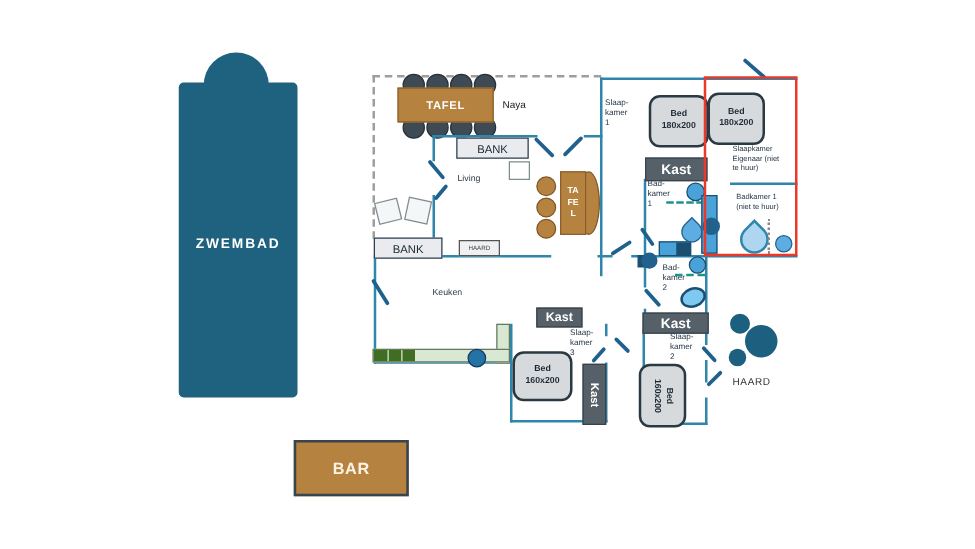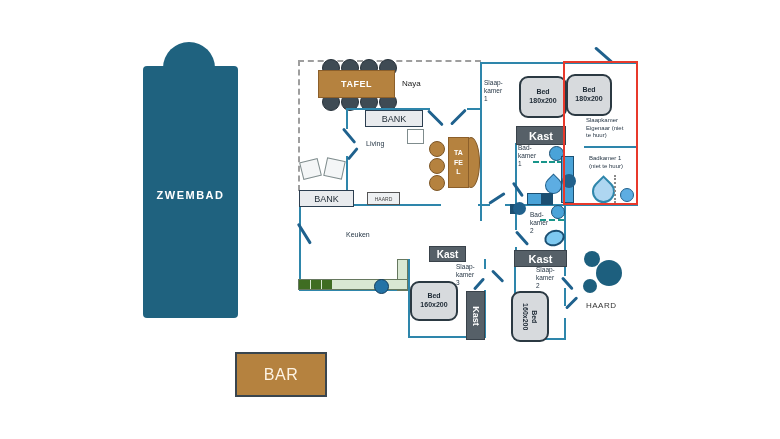--- a/index.html
+++ b/index.html
@@ -26,21 +26,21 @@
 
 <div id="canvas">
 
   <div>
     <div class="abs" style="left:163px;top:42px;width:52px;height:52px;border-radius:50%;background:var(--pool,#1f627f);"></div>
     <div class="abs" style="left:143px;top:66px;width:95px;height:252px;border-radius:4px;background:var(--pool,#1f627f);"></div>
     <div class="abs" style="left:143px;top:189px;width:95px;text-align:center;color:#fff;font-size:11px;font-weight:600;letter-spacing:1.5px;">ZWEMBAD</div>
   </div>
 
   <div class="abs" style="left:235px;top:352px;width:92px;height:45px;background:var(--wood,#b5823f);border:2px solid #39454e;display:flex;align-items:center;justify-content:center;">
-    <span style="color:#fdf3e3;font-size:16px;font-weight:normal;letter-spacing:0.5px;">BAR</span>
+    <span style="color:#fdf3e3;font-size:13px;font-weight:bold;letter-spacing:0.5px;">BAR</span>
   </div>
 
   <div class="abs" style="left:298px;top:60px;width:0;height:131px;border-left:2px dashed #9e9e9e;"></div>
   <div class="abs" style="left:298px;top:60px;width:183px;height:0;border-top:2px dashed #9e9e9e;"></div>
 
   <div class="circ" style="left:322px;top:59px;width:16px;height:16px;background:var(--chair-dark,#3f4b54);border:1px solid #28323a;"></div>
   <div class="circ" style="left:341px;top:59px;width:16px;height:16px;background:var(--chair-dark,#3f4b54);border:1px solid #28323a;"></div>
   <div class="circ" style="left:360px;top:59px;width:16px;height:16px;background:var(--chair-dark,#3f4b54);border:1px solid #28323a;"></div>
   <div class="circ" style="left:379px;top:59px;width:16px;height:16px;background:var(--chair-dark,#3f4b54);border:1px solid #28323a;"></div>
   <div class="circ" style="left:322px;top:93px;width:16px;height:16px;background:var(--chair-dark,#3f4b54);border:1px solid #28323a;"></div>

